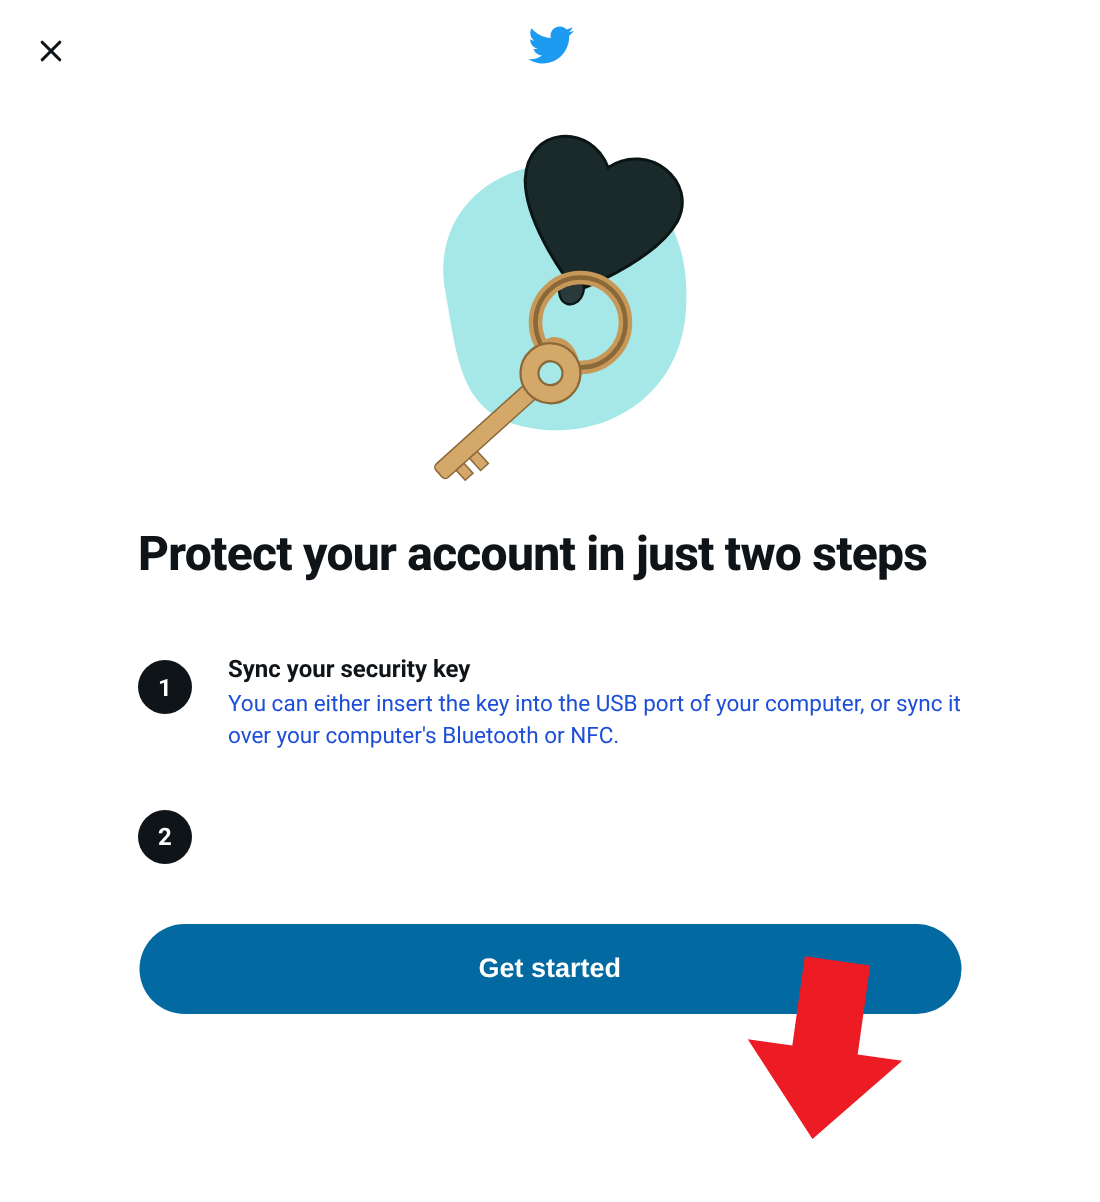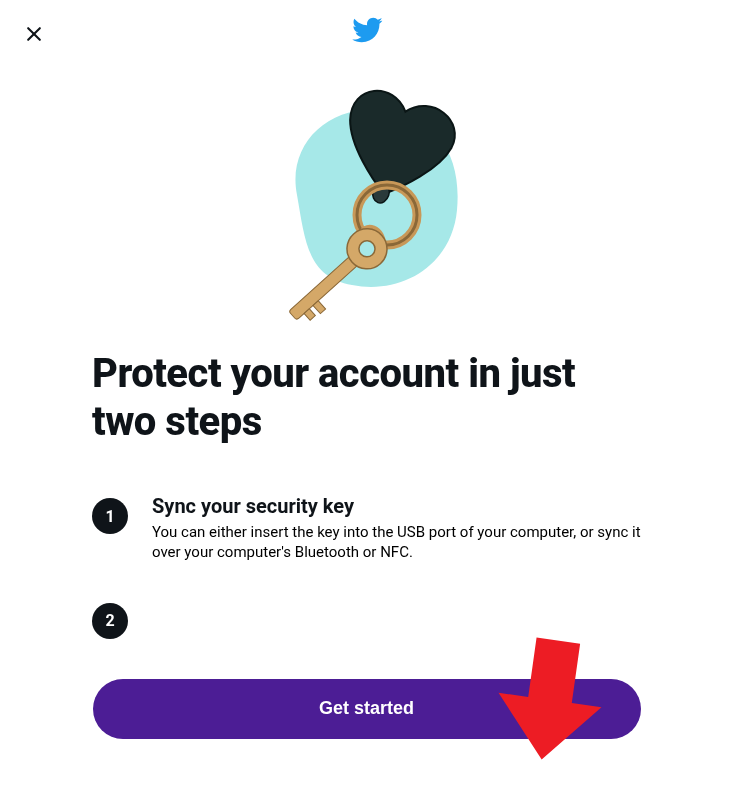--- a/index.html
+++ b/index.html
@@ -54,21 +54,21 @@
       align-items: center;
       justify-content: center;
       position: relative;
       margin-bottom: 20px;
     }
     .illustration svg {
       width: 260px;
       height: 260px;
     }
     .title {
-      font-size: 40px;
+      font-size: 32px;
       font-weight: 800;
       line-height: 1.2;
       color: #0f1419;
       margin-bottom: 48px;
       letter-spacing: -0.5px;
     }
     .step {
       display: flex;
       align-items: flex-start;
       gap: 24px;
@@ -85,35 +85,35 @@
       display: flex;
       align-items: center;
       justify-content: center;
       flex-shrink: 0;
       margin-top: 4px;
     }
     .step-content {
       flex: 1;
     }
     .step-title {
-      font-size: 20px;
+      font-size: 16px;
       font-weight: 700;
       color: #0f1419;
       margin-bottom: 4px;
     }
     .step-desc {
       font-size: 15px;
-      color: #000000;
+      color: #1d4ed8;
       line-height: 1.35;
     }
     .cta-button {
       width: 548px;
       height: 60px;
       border-radius: 30px;
-      background: #4c1d95;
+      background: #0369a1;
       color: #fff;
       font-size: 18px;
       font-weight: 700;
       border: none;
       cursor: pointer;
       display: block;
       margin: 40px auto 0 auto;
     }
     .annotation-arrow {
       position: absolute;

